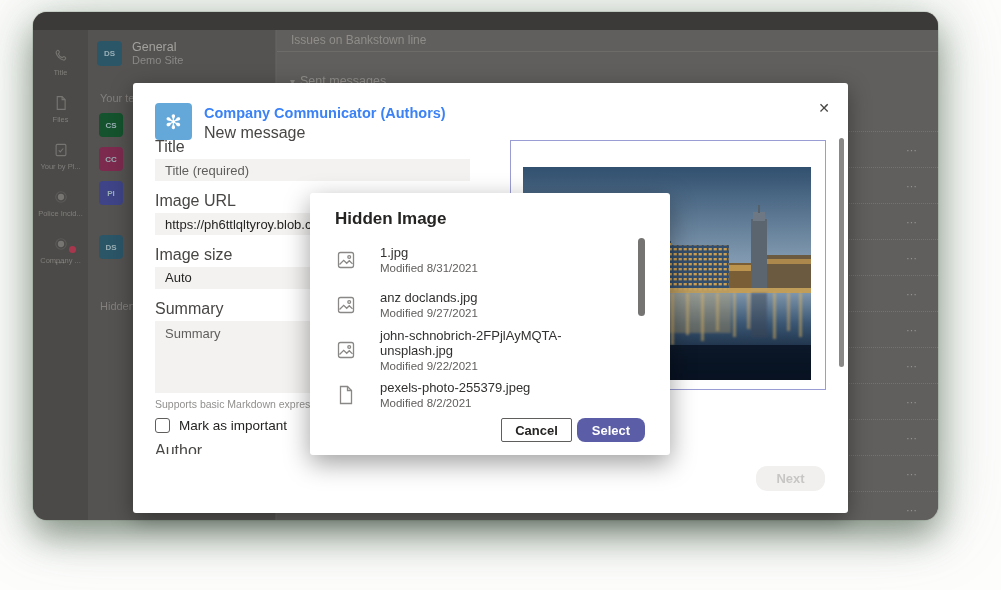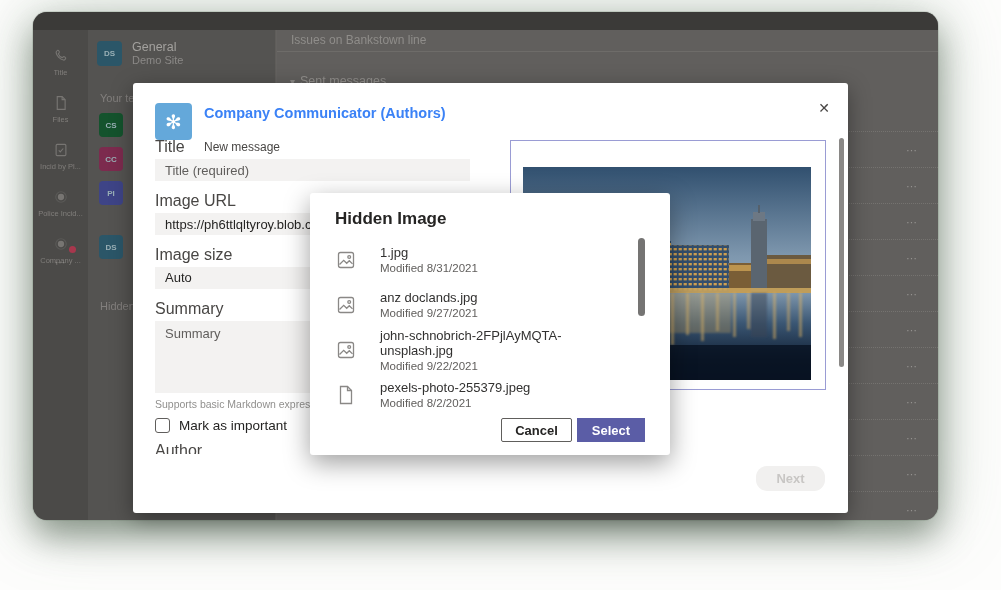--- a/index.html
+++ b/index.html
@@ -46,21 +46,21 @@
 
   
   .dialog { position:absolute; left:133px; top:83px; width:715px; height:430px; background:#ffffff;
     border-radius:3px; box-shadow:0 6px 22px rgba(0,0,0,.38); }
   .dlg-close { position:absolute; right:15px; top:16px; width:18px; height:18px; font-size:14px; color:#484644;
     display:flex; align-items:center; justify-content:center; cursor:pointer; }
   .dlg-head { position:absolute; left:22px; top:20px; display:flex; gap:12px; }
   .app-icon { width:37px; height:37px; border-radius:4px; background:#64a8da; color:#ffffff;
     display:flex; align-items:center; justify-content:center; font-size:20px; }
   .dlg-title { font-size:14.5px; font-weight:bold; color:#3b82f6; padding-top:2px; }
-  .dlg-sub { font-size:12px; color:#484644; margin-top:19px; }
+  .dlg-sub { font-size:16px; color:#484644; margin-top:3px; }
 
   .dlg-body { position:absolute; left:0; top:0; width:715px; height:371px; overflow:hidden; }
   .form-col { position:absolute; left:22px; top:55px; width:315px; }
   .f-label { font-size:16px; color:#484644; margin-bottom:3px; }
   .f-input, .f-select, .f-textarea { width:315px; height:22px; background:#f3f2f1; border:none; outline:none;
     font-family:"Liberation Sans",sans-serif; font-size:13px; color:#252423; padding:0 10px; display:block; }
   .f-input::placeholder, .f-textarea::placeholder { color:#605e5c; opacity:1; }
   .f-select { line-height:22px; cursor:pointer; }
   .f-textarea { height:72px; padding-top:5px; resize:none; }
   .gap { height:11px; }
@@ -87,21 +87,21 @@
   .file-list { position:absolute; left:24px; top:44px; width:300px; }
   .file-item { display:flex; align-items:center; gap:22px; height:45px; cursor:pointer; }
   .file-icon { width:24px; height:24px; flex:0 0 auto; }
   .file-icon svg { width:24px; height:24px; stroke:#8a8886; fill:none; stroke-width:1.3; }
   .file-name { font-size:13px; color:#323130; line-height:15px; }
   .file-mod { font-size:11.5px; color:#605e5c; margin-top:2px; }
   .modal-scrollbar { position:absolute; left:328px; top:45px; width:7px; height:78px; background:#757473; border-radius:4px; cursor:pointer; }
   .modal-btns { position:absolute; right:25px; top:225px; display:flex; gap:5px; }
   .btn-cancel { width:71px; height:24px; background:#ffffff; border:1px solid #605e5c; border-radius:2px;
     font-size:13px; font-weight:bold; color:#252423; font-family:"Liberation Sans",sans-serif; cursor:pointer; }
-  .btn-select { width:68px; height:24px; background:#5b5da6; border:none; border-radius:0;
+  .btn-select { width:68px; height:24px; background:#5b5da6; border:none; border-radius:8px;
     font-size:13px; font-weight:bold; color:#ffffff; font-family:"Liberation Sans",sans-serif; cursor:pointer; }
 </style>
 </head>
 <body>
 
 <div class="stage">
 
   <div class="app-window">
     <div class="topbar"></div>
 
@@ -118,21 +118,21 @@
                 <path d="M7 3.5h6.5l4 4v13H7z"></path>
                 <path d="M13.5 3.5v4h4"></path>
               </svg></span>
             <span class="rail-label">Files</span>
           </div>
           <div class="rail-item">
             <span class="ric"><svg viewBox="0 0 24 24">
                 <rect x="5.5" y="4.5" width="13" height="15" rx="1.5"></rect>
                 <path d="M9 12.5l2 2 4-4.5"></path>
               </svg></span>
-            <span class="rail-label">Incid by Pl...</span>
+            <span class="rail-label">Your by Pl...</span>
           </div>
           <div class="rail-item">
             <span class="ric dot"><svg viewBox="0 0 24 24">
                 <circle cx="12" cy="12" r="4.2" fill="#7f7d7a" stroke="none"></circle>
                 <circle cx="12" cy="12" r="7" opacity="0.35"></circle>
               </svg></span>
             <span class="rail-label">Police Incid...</span>
           </div>
           <div class="rail-item">
             <span class="ric dot"><svg viewBox="0 0 24 24">

